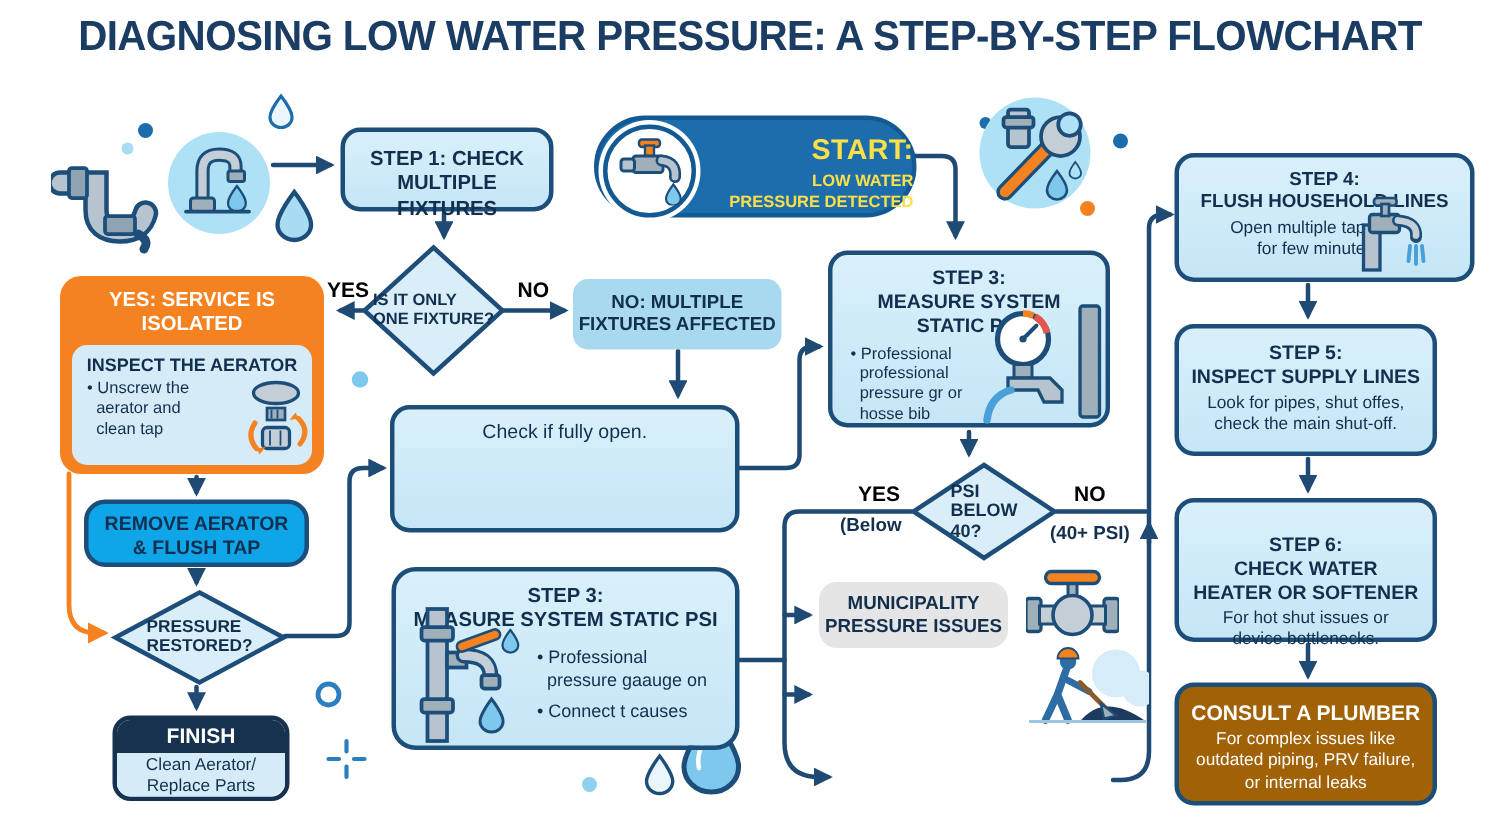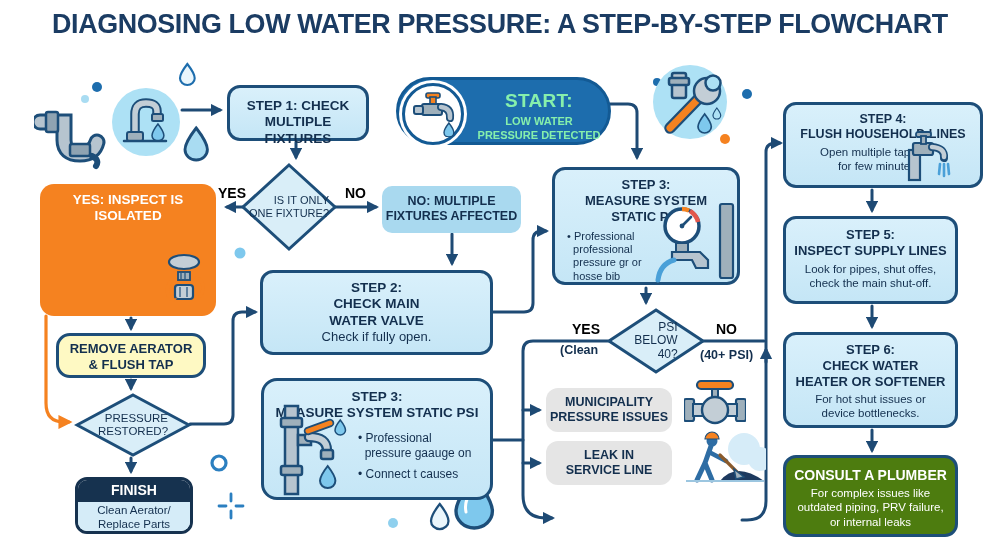--- a/index.html
+++ b/index.html
@@ -10,21 +10,21 @@
   h1.title{position:absolute;left:0;top:8px;width:1000px;margin:0;text-align:center;
            font-size:28px;font-weight:800;letter-spacing:-0.4px;color:#1b3c63;
            transform:scaleX(0.96);transform-origin:center;}
   .node{position:absolute;box-sizing:border-box;text-align:center;}
   .stepbox{background:linear-gradient(#d9f0fb,#c5e6f6);border:3px solid #1d4e79;border-radius:13px;}
   .softbox{background:#a9d9ef;border-radius:10px;}
   .softbox2{background:#e5e5e5;border-radius:12px;}
   .tt{font-weight:bold;line-height:1.22;}
   .bb{line-height:1.25;}
   .dtext{position:absolute;inset:0;display:flex;align-items:center;justify-content:center;
-         font-weight:normal;font-size:11px;line-height:1.15;text-align:right;}
+         font-weight:bold;font-size:11px;line-height:1.15;text-align:left;}
   .edge-label{position:absolute;font-weight:bold;font-size:14px;color:#000000;}
   .edge-sub{position:absolute;font-weight:bold;font-size:12.5px;color:#132f4e;}
   .startpill{background:#1d6dad;border:3px solid #135a94;border-radius:40px;}
   .startcircle{position:absolute;left:3px;top:3px;width:56px;height:56px;border-radius:50%;
                background:#ffffff;border:3px solid #135a94;box-shadow:0 0 0 3px #fff;}
   .navyfill{background:#16324f;color:#fff;}
   svg{display:block;}
 </style>
 </head>
 <body>
@@ -124,21 +124,21 @@
       <svg style="position:absolute;left:5px;top:5px;" width="46" height="46" viewBox="0 0 46 46">
         <rect x="16" y="2" width="14" height="5" rx="2" fill="#f58220" stroke="#1d4e79" stroke-width="1.6"></rect>
         <rect x="20" y="6" width="6" height="7" fill="#f58220" stroke="#1d4e79" stroke-width="1.6"></rect>
         <rect x="12" y="13" width="20" height="11" rx="2" fill="#9fb0bb" stroke="#1d4e79" stroke-width="2"></rect>
         <rect x="4" y="15" width="9" height="8" rx="2" fill="#b6c4cf" stroke="#1d4e79" stroke-width="2"></rect>
         <path d="M31,16 Q41,17 40,27" stroke="#1d4e79" stroke-width="8" fill="none" stroke-linecap="round"></path>
         <path d="M31,16 Q41,17 40,27" stroke="#b6c4cf" stroke-width="4.5" fill="none" stroke-linecap="round"></path>
         <path d="M7,0 C7,0 0,9 0,13.5 C0,17.1 3.1,20 7,20 C10.9,20 14,17.1 14,13.5 C14,9 7,0 7,0 Z" transform="translate(34,32) scale(0.7)" fill="#7ec8ed" stroke="#1d4e79" stroke-width="2"></path>
       </svg>
     </div>
-    <div class="abs" style="left:70px;top:9px;width:140px;text-align:center;color:#86efac;">
+    <div class="abs" style="left:70px;top:9px;width:140px;text-align:right;color:#fde047;">
       <div class="tt" style="font-size:19px;letter-spacing:0.3px;">START:</div>
       <div class="tt pre" style="font-size:11px;line-height:1.3;margin-top:2px;">LOW WATER
 PRESSURE DETECTED</div>
     </div>
   </div>
 
   <div class="node stepbox" style="left:227px;top:85px;width:142px;height:56px;padding-top:10px;">
     <div class="tt pre" style="font-size:13.5px;">STEP 1: CHECK
 MULTIPLE FIXTURES</div>
   </div>
@@ -147,36 +147,42 @@
     <svg width="98" height="90" viewBox="0 0 98 90">
       <polygon points="49,3 95,45 49,87 3,45" fill="#d9eef8" stroke="#1d4e79" stroke-width="3"></polygon>
     </svg>
     <div class="dtext pre">IS IT ONLY
 ONE FIXTURE?</div>
   </div>
   <div class="edge-label" style="left:218px;top:185px;">YES</div>
   <div class="edge-label" style="left:345px;top:185px;">NO</div>
 
   <div class="node" style="left:40px;top:184px;width:176px;height:132px;background:#f58220;border-radius:14px;">
-    <div class="tt pre" style="font-size:13.5px;color:#fff;padding-top:8px;">YES: INSPECT IS
+    <div class="tt pre" style="font-size:13.5px;color:#fff;padding-top:8px;">YES: SERVICE IS
 ISOLATED</div>
+  </div>
+  <div class="node" style="left:48px;top:230px;width:160px;height:80px;background:#d5ecf8;border-radius:10px;padding-top:6px;">
+    <div class="tt" style="font-size:12px;">INSPECT THE AERATOR</div>
+    <div class="bb pre" style="font-size:11px;text-align:left;padding-left:10px;margin-top:2px;">• Unscrew the
+&nbsp;&nbsp;aerator and
+&nbsp;&nbsp;clean tap</div>
   </div>
   <svg class="abs" style="left:160px;top:252px;" width="48" height="56" viewBox="0 0 48 56">
     <ellipse cx="24" cy="10" rx="15" ry="7" fill="#c3ced6" stroke="#1d4e79" stroke-width="2.2"></ellipse>
     <rect x="18" y="20" width="12" height="8" fill="#9fb0bb" stroke="#1d4e79" stroke-width="1.8"></rect>
     <path d="M21,21 L21,27 M25,21 L25,27" stroke="#1d4e79" stroke-width="1.2"></path>
     <rect x="15" y="33" width="18" height="14" rx="3" fill="#c3ced6" stroke="#1d4e79" stroke-width="2.2"></rect>
     <path d="M20,35 L20,45 M27,35 L27,45" stroke="#1d4e79" stroke-width="1.2"></path>
     <path d="M10,30 Q4,39 11,47" stroke="#f58220" stroke-width="3.4" fill="none" stroke-linecap="round"></path>
     <path d="M11,47 l6,-1 -4,5 z" fill="#f58220"></path>
     <path d="M40,44 Q47,35 39,27" stroke="#f58220" stroke-width="3.4" fill="none" stroke-linecap="round"></path>
     <path d="M39,27 l-6,1 4,-5 z" fill="#f58220"></path>
   </svg>
 
-  <div class="node" style="left:56px;top:333px;width:150px;height:45px;background:#fef9c3;border:3px solid #1d4e79;border-radius:14px;padding-top:5px;">
+  <div class="node" style="left:56px;top:333px;width:150px;height:45px;background:#0ea5e9;border:3px solid #1d4e79;border-radius:14px;padding-top:5px;">
     <div class="tt pre" style="font-size:13px;">REMOVE AERATOR
 &amp; FLUSH TAP</div>
   </div>
 
   <div class="abs" style="left:74px;top:392px;width:118px;height:66px;">
     <svg width="118" height="66" viewBox="0 0 118 66">
       <polygon points="59,3 115,33 59,63 3,33" fill="#d9eef8" stroke="#1d4e79" stroke-width="3"></polygon>
     </svg>
     <div class="dtext pre" style="font-size:11.5px;">PRESSURE
 RESTORED?</div>
@@ -187,23 +193,20 @@
 FIXTURES AFFECTED</div>
   </div>
 
   <div class="node" style="left:75px;top:477px;width:118px;height:57px;border:3px solid #16324f;border-radius:12px;overflow:hidden;">
     <div class="navyfill tt" style="font-size:14px;padding:2px 0 3px;">FINISH</div>
     <div class="bb pre" style="font-size:11.5px;background:#d5ecf8;height:100%;padding-top:1px;">Clean Aerator/
 Replace Parts</div>
   </div>
 
   <div class="node stepbox" style="left:260px;top:270px;width:233px;height:85px;padding-top:7px;">
-    <div class="tt pre" style="font-size:13.5px;">STEP 2:
-CHECK MAIN
-WATER VALVE</div>
     <div class="bb" style="font-size:13px;">Check if fully open.</div>
   </div>
 
   <div class="node stepbox" style="left:552px;top:167px;width:188px;height:118px;padding-top:7px;">
     <div class="tt pre" style="font-size:13px;">STEP 3:
 MEASURE SYSTEM
 STATIC PSI</div>
     <div class="bb pre" style="position:absolute;left:12px;top:60px;width:100px;font-size:11px;text-align:left;line-height:1.2;">• Professional
 &nbsp;&nbsp;professional
 &nbsp;&nbsp;pressure gr or
@@ -223,42 +226,38 @@
 
   <div class="abs" style="left:606px;top:307px;width:100px;height:68px;">
     <svg width="100" height="68" viewBox="0 0 100 68">
       <polygon points="50,3 97,34 50,65 3,34" fill="#d9eef8" stroke="#1d4e79" stroke-width="3"></polygon>
     </svg>
     <div class="dtext pre" style="font-size:12px;line-height:1.1;">PSI
 BELOW
 40?</div>
   </div>
   <div class="edge-label" style="left:572px;top:321px;">YES</div>
-  <div class="edge-sub" style="left:560px;top:343px;">(Clean</div>
+  <div class="edge-sub" style="left:560px;top:343px;">(Below</div>
   <div class="edge-label" style="left:716px;top:321px;">NO</div>
   <div class="edge-sub" style="left:700px;top:348px;">(40+ PSI)</div>
 
   <div class="node softbox2" style="left:546px;top:388px;width:126px;height:44px;padding-top:7px;">
     <div class="tt pre" style="font-size:12.5px;">MUNICIPALITY
 PRESSURE ISSUES</div>
   </div>
   <svg class="abs" style="left:684px;top:377px;" width="62" height="50" viewBox="0 0 62 50">
     <rect x="28" y="12" width="6" height="10" fill="#9fb0bb" stroke="#1d4e79" stroke-width="2"></rect>
     <rect x="13" y="4" width="36" height="8" rx="4" fill="#f58220" stroke="#1d4e79" stroke-width="2.2"></rect>
     <rect x="0" y="22" width="10" height="22" rx="2" fill="#9fb0bb" stroke="#1d4e79" stroke-width="2.2"></rect>
     <rect x="52" y="22" width="10" height="22" rx="2" fill="#9fb0bb" stroke="#1d4e79" stroke-width="2.2"></rect>
     <rect x="9" y="27" width="10" height="12" fill="#c3ced6" stroke="#1d4e79" stroke-width="2"></rect>
     <rect x="43" y="27" width="10" height="12" fill="#c3ced6" stroke="#1d4e79" stroke-width="2"></rect>
     <circle cx="31" cy="33" r="13" fill="#c3ced6" stroke="#1d4e79" stroke-width="2.4"></circle>
   </svg>
 
-  <div class="node softbox2" style="left:546px;top:441px;width:126px;height:44px;padding-top:7px;">
-    <div class="tt pre" style="font-size:12.5px;">LEAK IN
-SERVICE LINE</div>
-  </div>
   <svg class="abs" style="left:676px;top:427px;" width="90" height="58" viewBox="0 0 90 58">
     <circle cx="68" cy="22" r="16" fill="#d6ecf8"></circle>
     <circle cx="84" cy="32" r="12" fill="#d6ecf8"></circle>
     <path d="M44,54 Q60,34 88,54 Z" fill="#1d3a5f"></path>
     <circle cx="36" cy="14" r="5.5" fill="#2e6da4"></circle>
     <path d="M29,12 a7,7 0 0 1 14,0 z" fill="#f58220" stroke="#1d4e79" stroke-width="1.2"></path>
     <path d="M35,19 L29,36 M29,36 L21,53 M29,36 L36,53" stroke="#2e6da4" stroke-width="5" fill="none" stroke-linecap="round"></path>
     <path d="M33,25 L50,34" stroke="#2e6da4" stroke-width="4.5" stroke-linecap="round"></path>
     <path d="M44,28 L62,46" stroke="#8a5a2b" stroke-width="3.2" stroke-linecap="round"></path>
     <path d="M58,42 L68,50 L60,52 Z" fill="#9fb0bb" stroke="#1d4e79" stroke-width="1.5"></path>
@@ -303,28 +302,28 @@
     <path d="M37,34 L36,44 M41,34 L41,46 M45,34 L46,44" stroke="#4aa0d8" stroke-width="2.6" stroke-linecap="round"></path>
   </svg>
 
   <div class="node stepbox" style="left:783px;top:216px;width:175px;height:88px;padding-top:8px;">
     <div class="tt pre" style="font-size:13px;">STEP 5:
 INSPECT SUPPLY LINES</div>
     <div class="bb pre" style="font-size:11.5px;margin-top:3px;">Look for pipes, shut offes,
 check the main shut-off.</div>
   </div>
 
-  <div class="node stepbox" style="left:783px;top:332px;width:175px;height:96px;padding-top:7px;">
+  <div class="node stepbox" style="left:783px;top:332px;width:175px;height:96px;padding-top:20px;">
     <div class="tt pre" style="font-size:13px;">STEP 6:
 CHECK WATER
 HEATER OR SOFTENER</div>
     <div class="bb pre" style="font-size:11.5px;margin-top:2px;">For hot shut issues or
 device bottlenecks.</div>
   </div>
 
-  <div class="node" style="left:783px;top:455px;width:175px;height:82px;background:#4d7c0f;border:3px solid #1d4e79;border-radius:13px;padding-top:9px;color:#fff;">
+  <div class="node" style="left:783px;top:455px;width:175px;height:82px;background:#a16207;border:3px solid #1d4e79;border-radius:13px;padding-top:9px;color:#fff;">
     <div class="tt" style="font-size:14px;">CONSULT A PLUMBER</div>
     <div class="bb pre" style="font-size:11.5px;margin-top:2px;">For complex issues like
 outdated piping, PRV failure,
 or internal leaks</div>
   </div>
 
 </div>
 
 </body></html>

